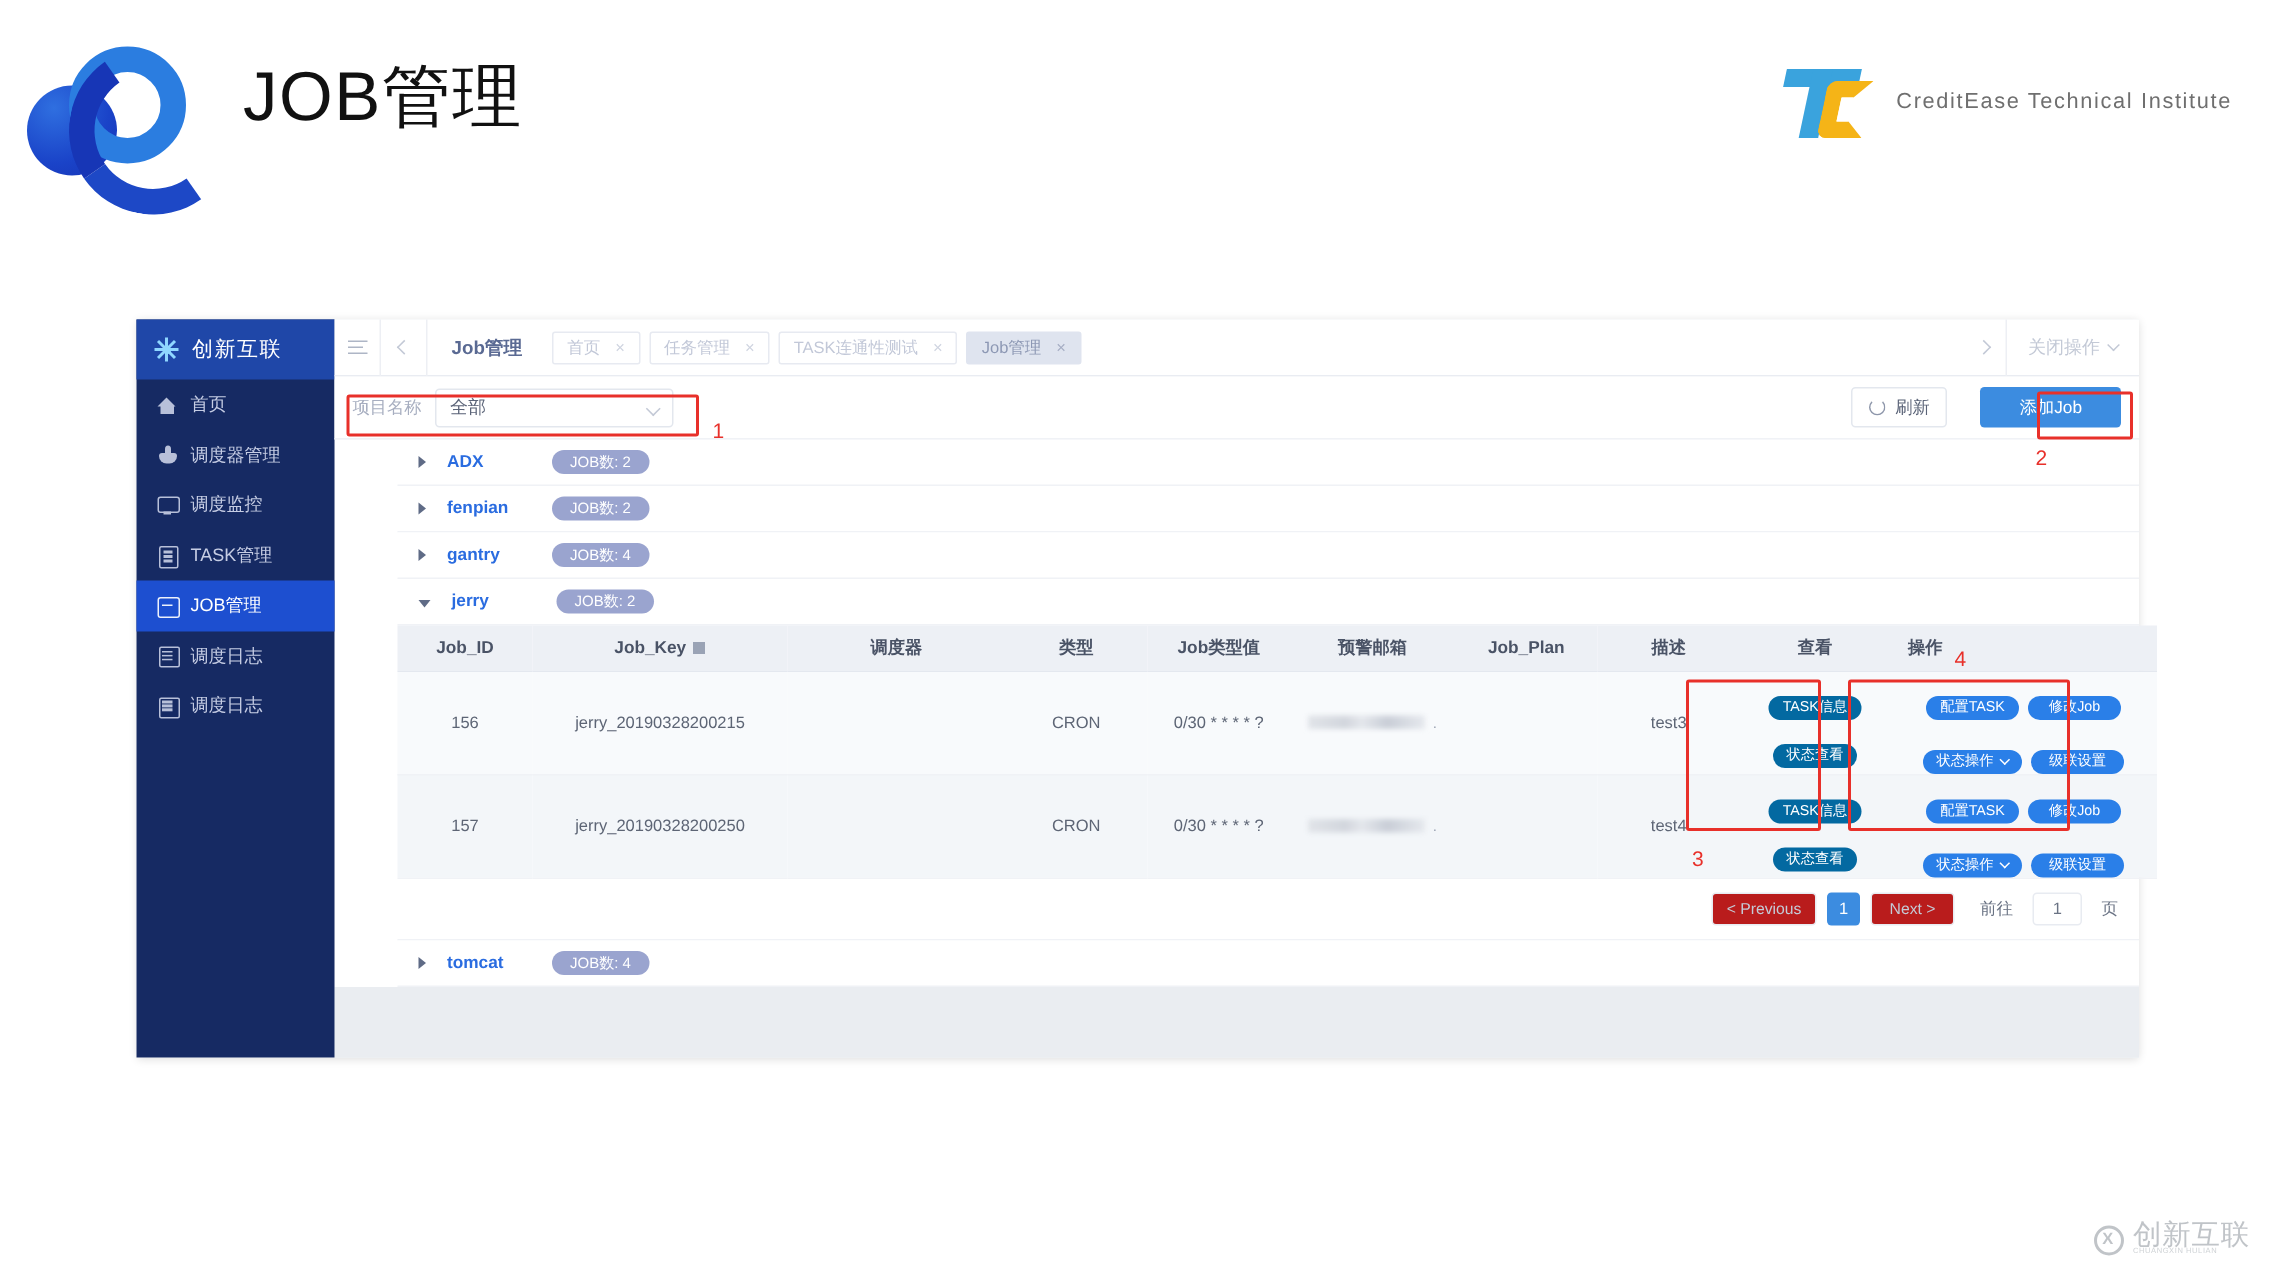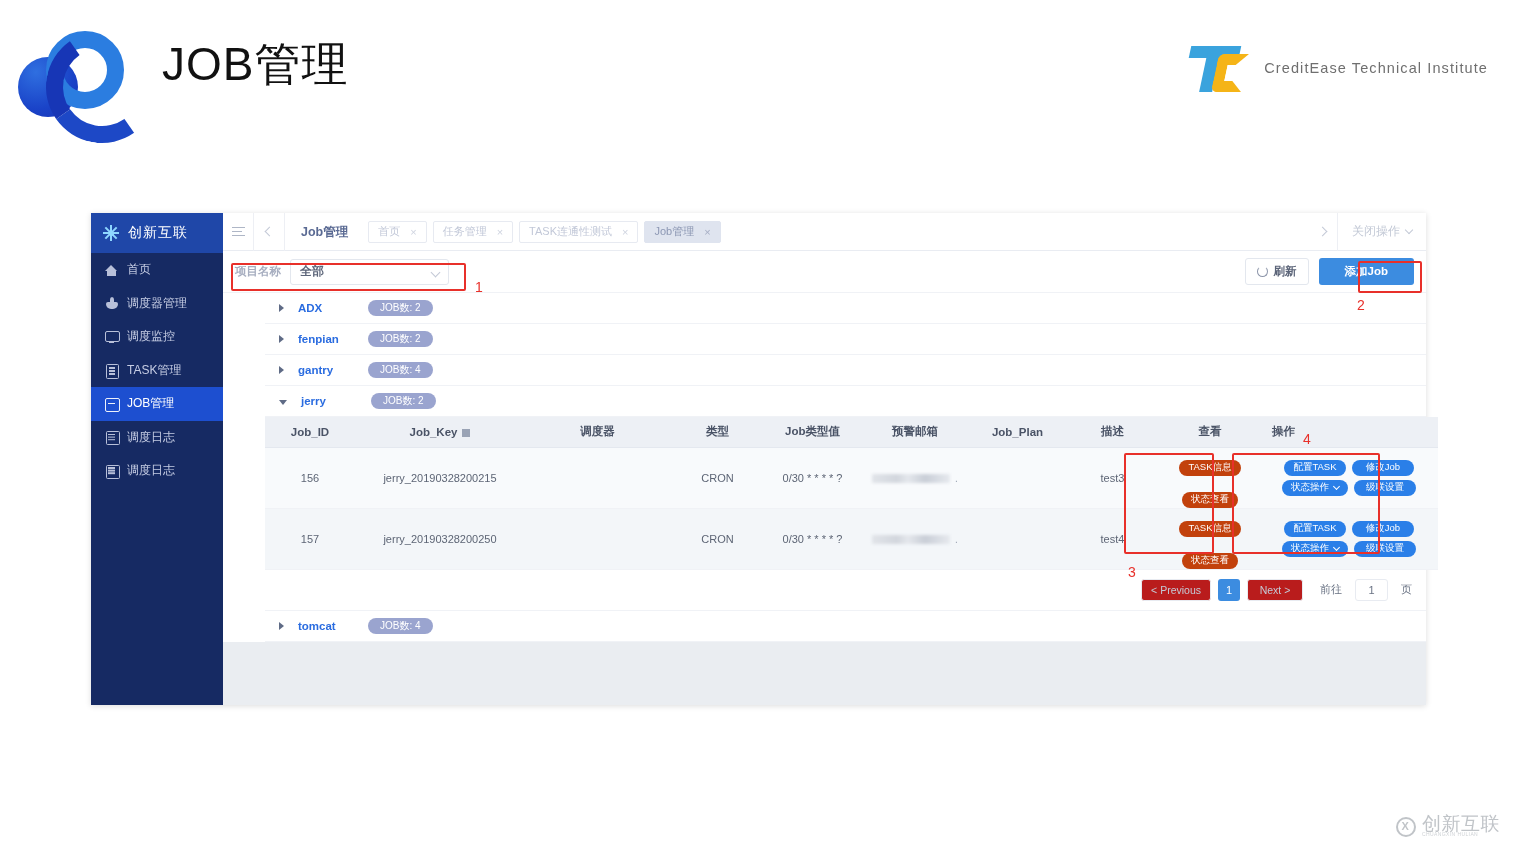--- a/index.html
+++ b/index.html
@@ -186,34 +186,34 @@
   .tabbar-right { margin-left: auto; display: flex; align-items: center; height: 38px; }
   .close-ops {
     padding: 0 14px; font-size: 12px; color: #c3c9d6; display: flex; align-items: center; gap: 6px;
     height: 38px; white-space: nowrap;
   }
   .caret-down { width: 6px; height: 6px; border-left: 1.3px solid #c3c9d6; border-bottom: 1.3px solid #c3c9d6; transform: rotate(-45deg); margin-bottom: 3px; }
 
   
   .filterbar {
     height: 42px; background: #ffffff; display: flex; align-items: center;
-    padding: 0 12px; position: relative; border-bottom: 1px solid #f0f2f6; font-weight: bold;
+    padding: 0 12px; position: relative; border-bottom: 1px solid #f0f2f6;
   }
   .filter-label { font-size: 11.5px; color: #a7aec0; margin-right: 9px; }
   .select-box {
     width: 159px; height: 26px; border: 1px solid #e3e7ee; border-radius: 3px;
     background: #ffffff; display: flex; align-items: center; padding: 0 9px;
     font-size: 12px; color: #5b6478; position: relative;
   }
   .select-box .caret {
     position: absolute; right: 9px; top: 9px;
     width: 7px; height: 7px; border-left: 1.3px solid #c3c9d6; border-bottom: 1.3px solid #c3c9d6;
     transform: rotate(-45deg);
   }
-  .filter-right { margin-left: auto; display: flex; align-items: center; gap: 10px; }
+  .filter-right { margin-left: auto; display: flex; align-items: center; gap: 22px; }
   .btn-refresh {
     height: 27px; padding: 0 11px; border: 1px solid #e3e7ee; border-radius: 3px;
     background: #ffffff; display: flex; align-items: center; gap: 6px;
     font-size: 11.5px; color: #5b6478;
   }
   .refresh-ico {
     width: 11px; height: 11px; border: 1.4px solid #8d96aa; border-radius: 50%;
     border-top-color: transparent; position: relative;
   }
   .btn-add {
@@ -260,27 +260,27 @@
     position: relative; top: 1px;
   }
   .blurred {
     display: inline-block; width: 78px; height: 9px;
     background: linear-gradient(90deg,#e1e4e9 0%,#d2d6dd 32%,#e4e7ec 46%,#c9ced7 68%,#e6e9ee 100%);
     filter: blur(1.6px); border-radius: 1px; vertical-align: middle;
   }
   .blurred-dot { color: #9aa2b2; margin-left: 5px; font-size: 10px; }
 
   .pillcol { display: flex; flex-direction: column; align-items: center; gap: 4px; }
-  .pillrow { display: flex; gap: 6px; justify-content: center; }
+  .pillrow { display: flex; gap: 6px; justify-content: center; margin-top: 16px; }
   .pill {
     height: 16px; padding: 0 9px; border-radius: 8px; color: #ffffff;
     font-size: 9.5px; display: inline-flex; align-items: center; justify-content: center;
     white-space: nowrap;
   }
-  .pill.teal { background: #c2410c; margin-top: 12px; }
+  .pill.teal { background: #0369a1; margin-top: 12px; }
   .pill.blue { background: #2a7fe8; min-width: 62px; }
   .pill .mini-caret {
     width: 5px; height: 5px; border-left: 1.2px solid #ffffff; border-bottom: 1.2px solid #ffffff;
     transform: rotate(-45deg); margin-left: 5px; margin-bottom: 2px;
   }
 
   
   .pager-row {
     height: 41px; background: #ffffff; display: flex; align-items: center;
     justify-content: flex-end; padding-right: 14px; gap: 7px;

